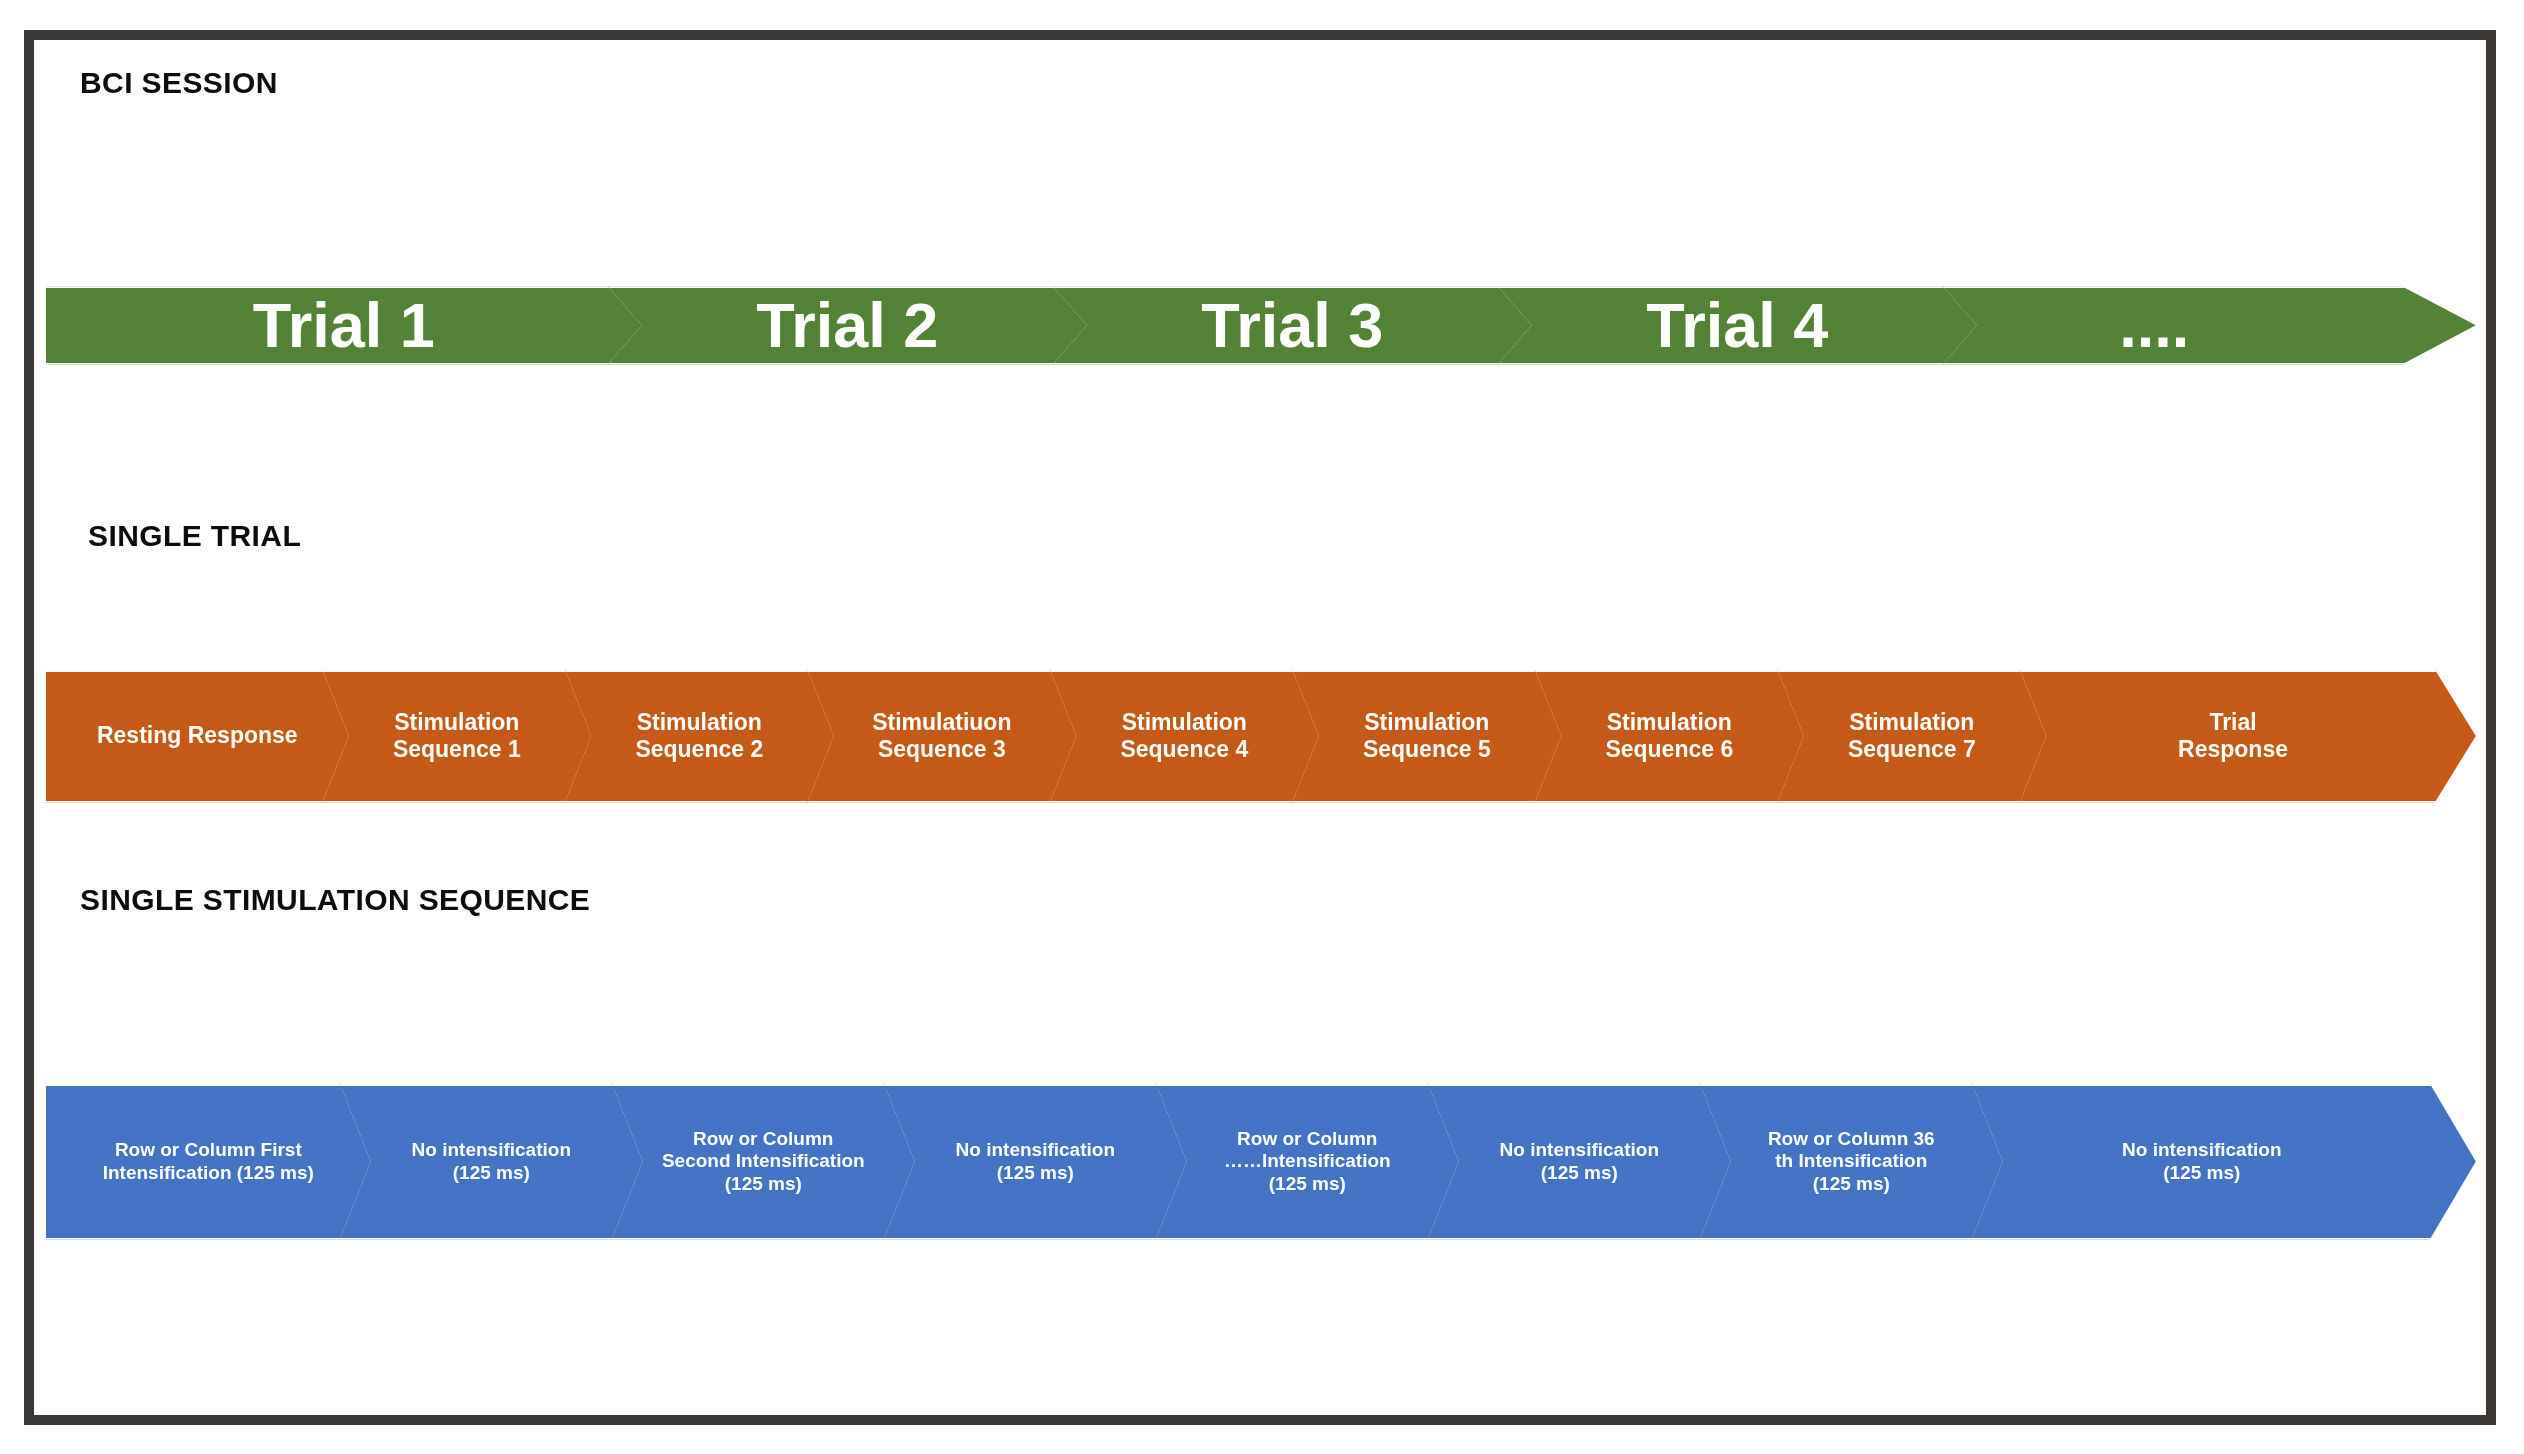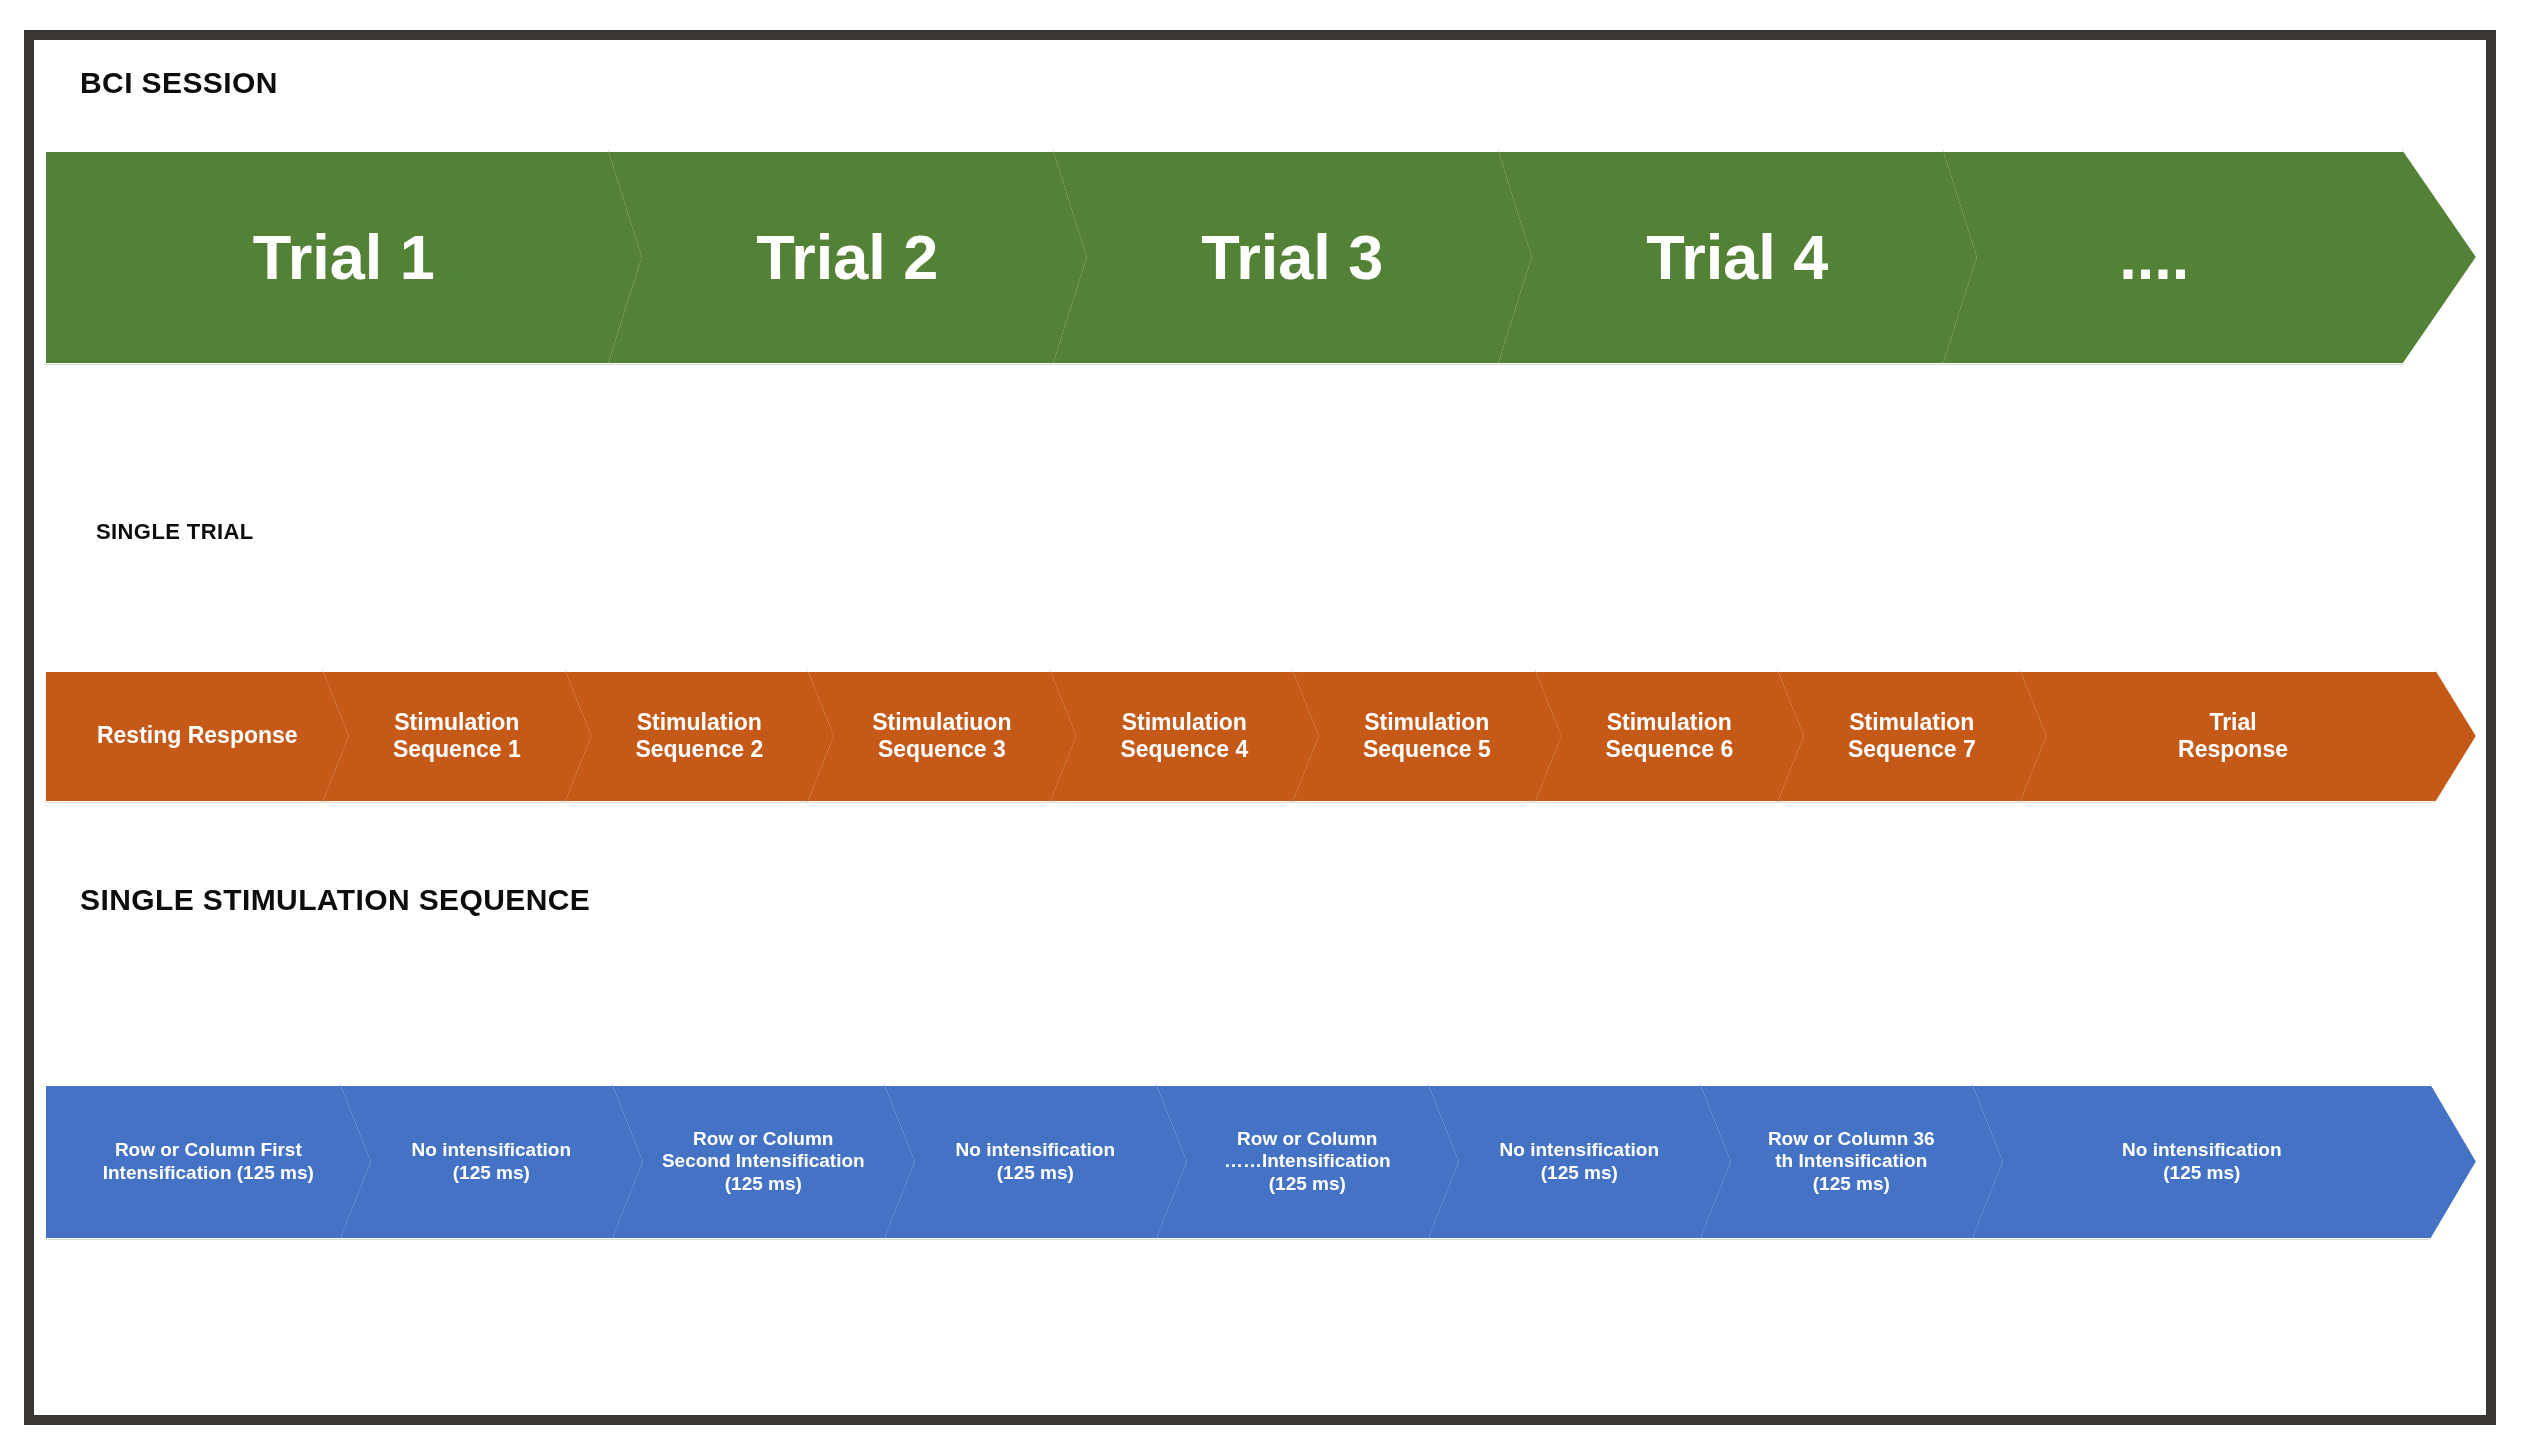--- a/index.html
+++ b/index.html
@@ -36,21 +36,21 @@
   
   .section-heading {
     position: absolute;
     font-family: "Liberation Sans", sans-serif;
     font-weight: bold;
     color: #0d0d0d;
     letter-spacing: 0.4px;
     white-space: nowrap;
   }
   #heading-bci       { left: 46px; top: 26.5px;   font-size: 30px; }
-  #heading-trial     { left: 62px; top: 479px;  font-size: 22px; }
+  #heading-trial     { left: 54px; top: 479px;  font-size: 30px; }
   #heading-sequence  { left: 46px; top: 843px; font-size: 30px; }
 
   
   .chevron-row {
     position: absolute;
     display: flex;
     align-items: stretch;
   }
 
   .chevron {
@@ -71,20 +71,21 @@
     padding: 0 2.9px;
     white-space: pre-line;
   }
 
   
   #row-bci-session {
     left: 11.8px;
     top: 110px;
     width: 2430px;
     height: 215px;
+    align-items: flex-end;
   }
   #row-bci-session .chevron {
     background: #538135;
     font-size: 63px;
     margin-right: -34px;
     border-top: 2.2px solid #ffffff;
     border-bottom: 2.2px solid #ffffff;
   }
   #row-bci-session .chevron.first {
     clip-path: polygon(0 0, calc(100% - 34px) 0, 100% 50%, calc(100% - 34px) 100%, 0 100%);

